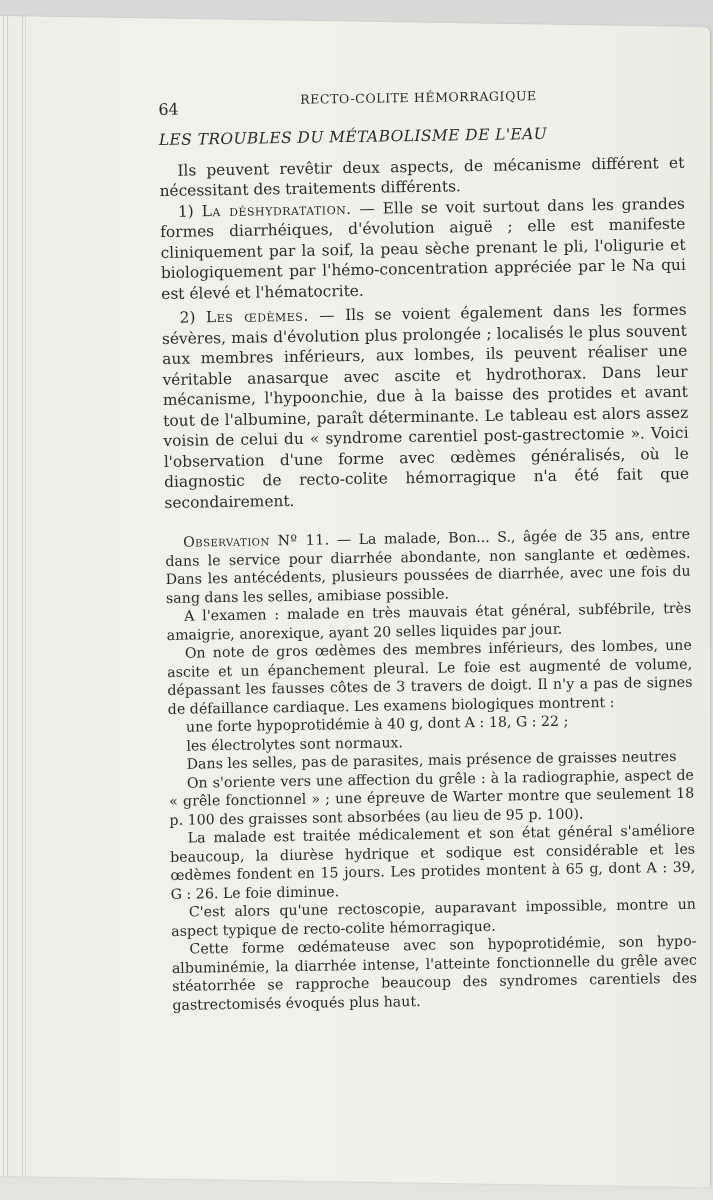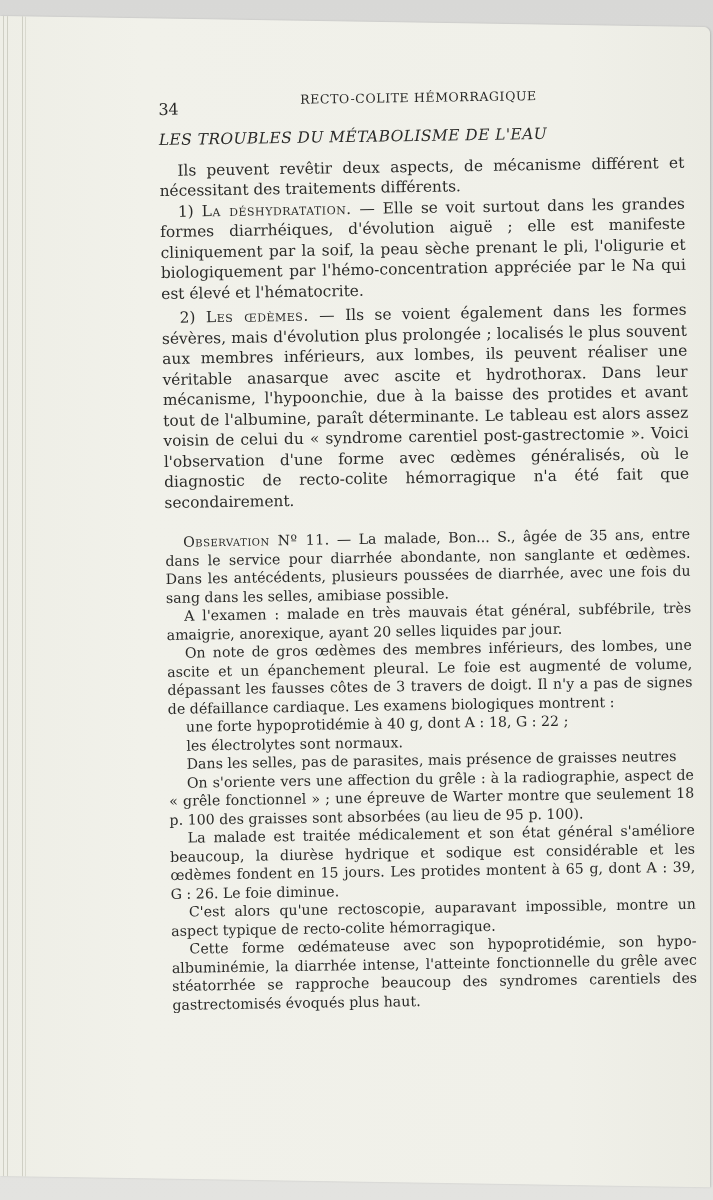--- a/index.html
+++ b/index.html
@@ -99,21 +99,21 @@
 <div class="scene">
   <div class="book-page">
     <div class="page-edge pe1"></div>
     <div class="page-edge pe2"></div>
     <div class="page-edge pe3"></div>
     <div class="page-edge pe4"></div>
   </div>
 
   <div class="text-block">
     <div class="running-head">
-      <span class="page-number">34</span>
+      <span class="page-number">64</span>
       <span class="running-title">Recto-colite hémorragique</span>
     </div>
 
     <div class="section-title">LES TROUBLES DU MÉTABOLISME DE L'EAU</div>
 
     <p>Ils peuvent revêtir deux aspects, de mécanisme différent et nécessitant des traitements différents.</p>
 
     <p>
       <span>1)</span>
       <span class="sc">La déshydratation.</span><span> — Elle se voit surtout dans les grandes formes diarrhéiques, d'évolution aiguë ; elle est manifeste cliniquement par la soif, la peau sèche prenant le pli, l'oligurie et biologiquement par l'hémo-concentration appréciée par le Na qui est élevé et l'hématocrite.</span>

